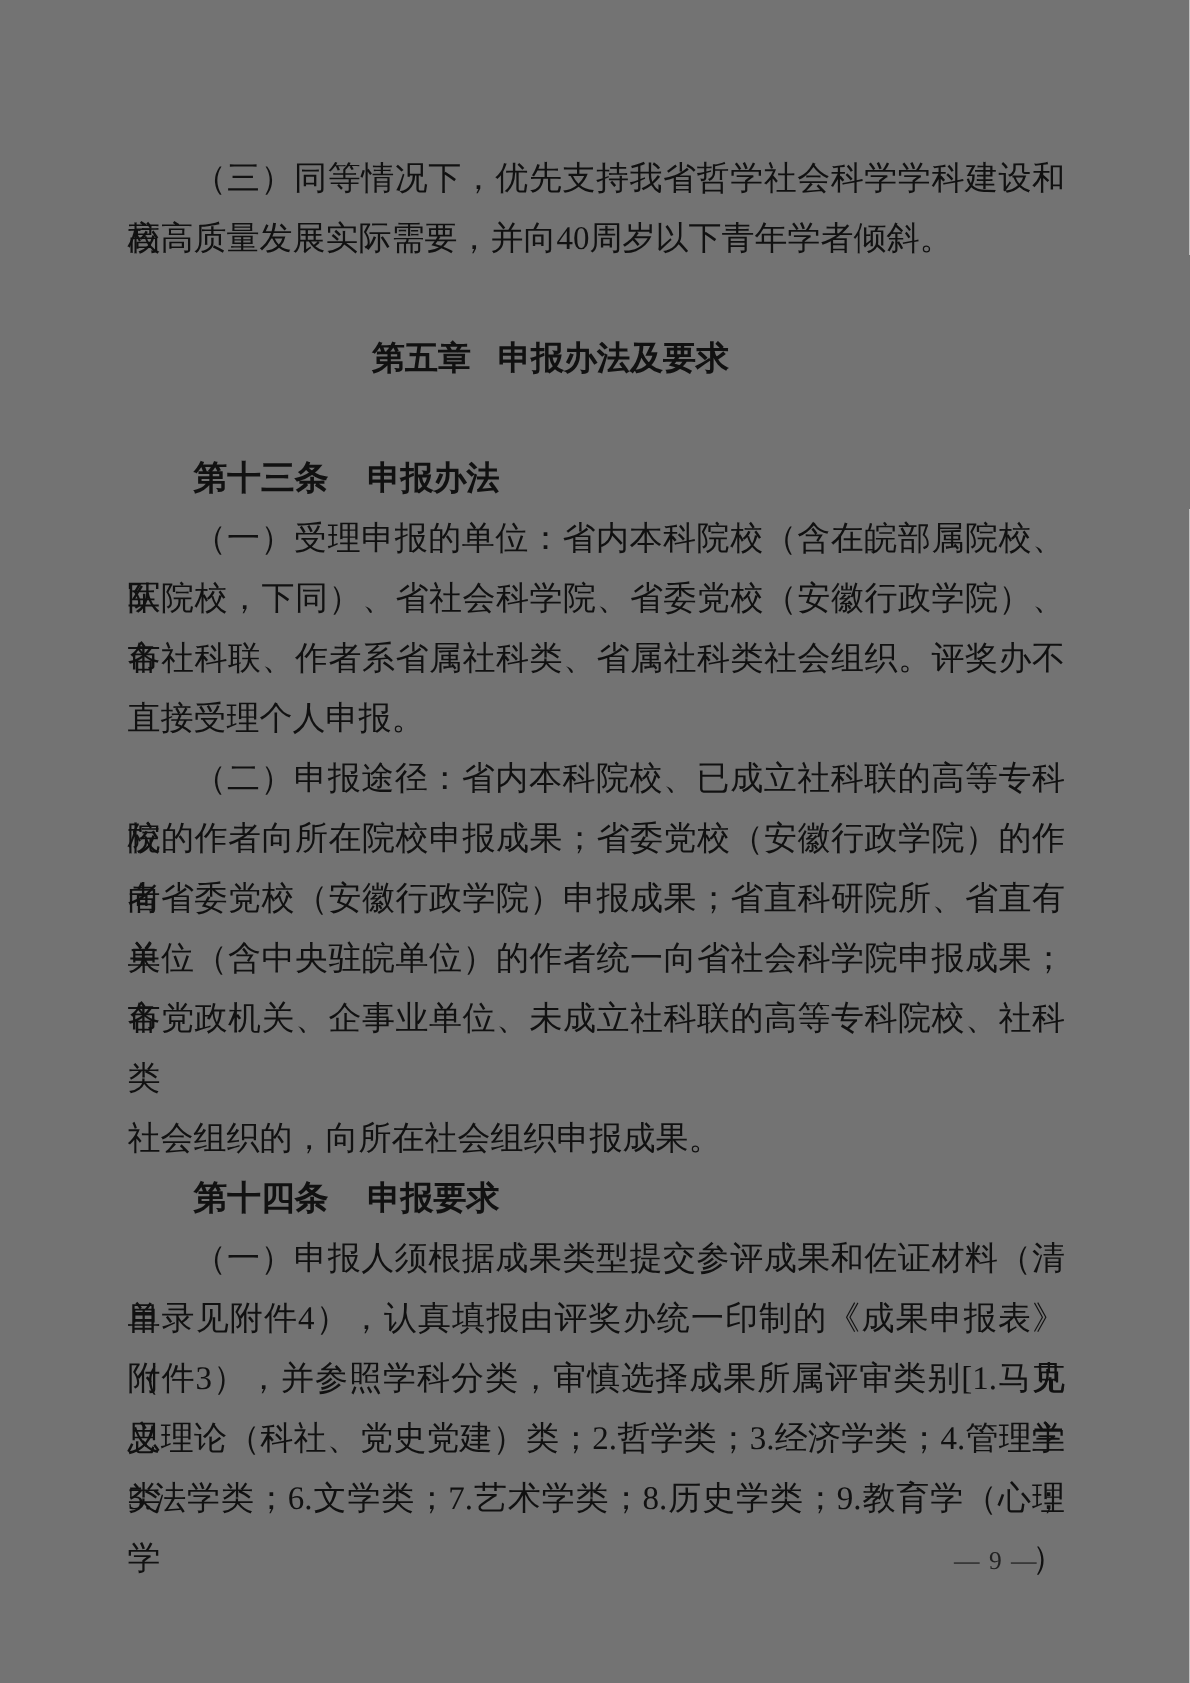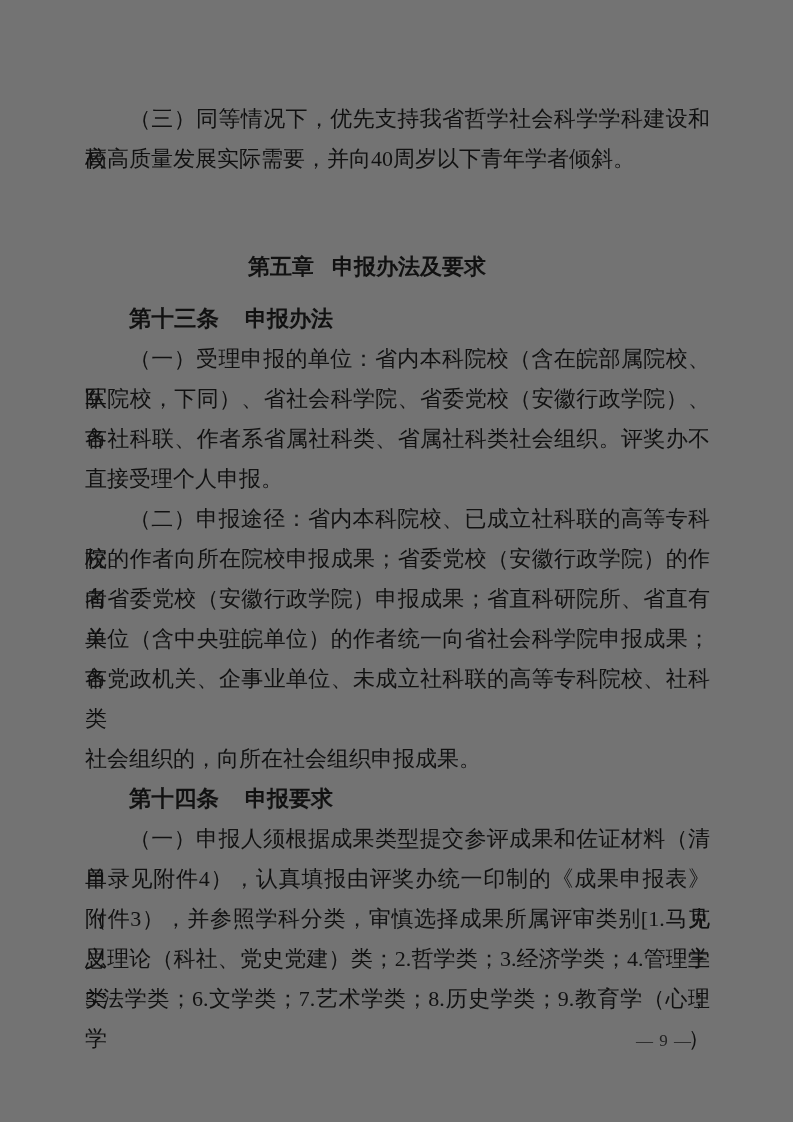--- a/index.html
+++ b/index.html
@@ -31,21 +31,20 @@
     font-weight: 700;
   }
   .chapter-heading {
     position: absolute;
     left: 248px;
     top: 219px;
     height: 40px;
     line-height: 40px;
     font-size: 22px;
     white-space: nowrap;
-    margin-top: 28px;
   }
   .chapter-heading .gap { margin-left: 18px; }
   .article-heading {
     position: absolute;
     left: 129px;
     height: 40px;
     line-height: 40px;
     font-size: 22px;
     white-space: nowrap;
     text-align: left;

